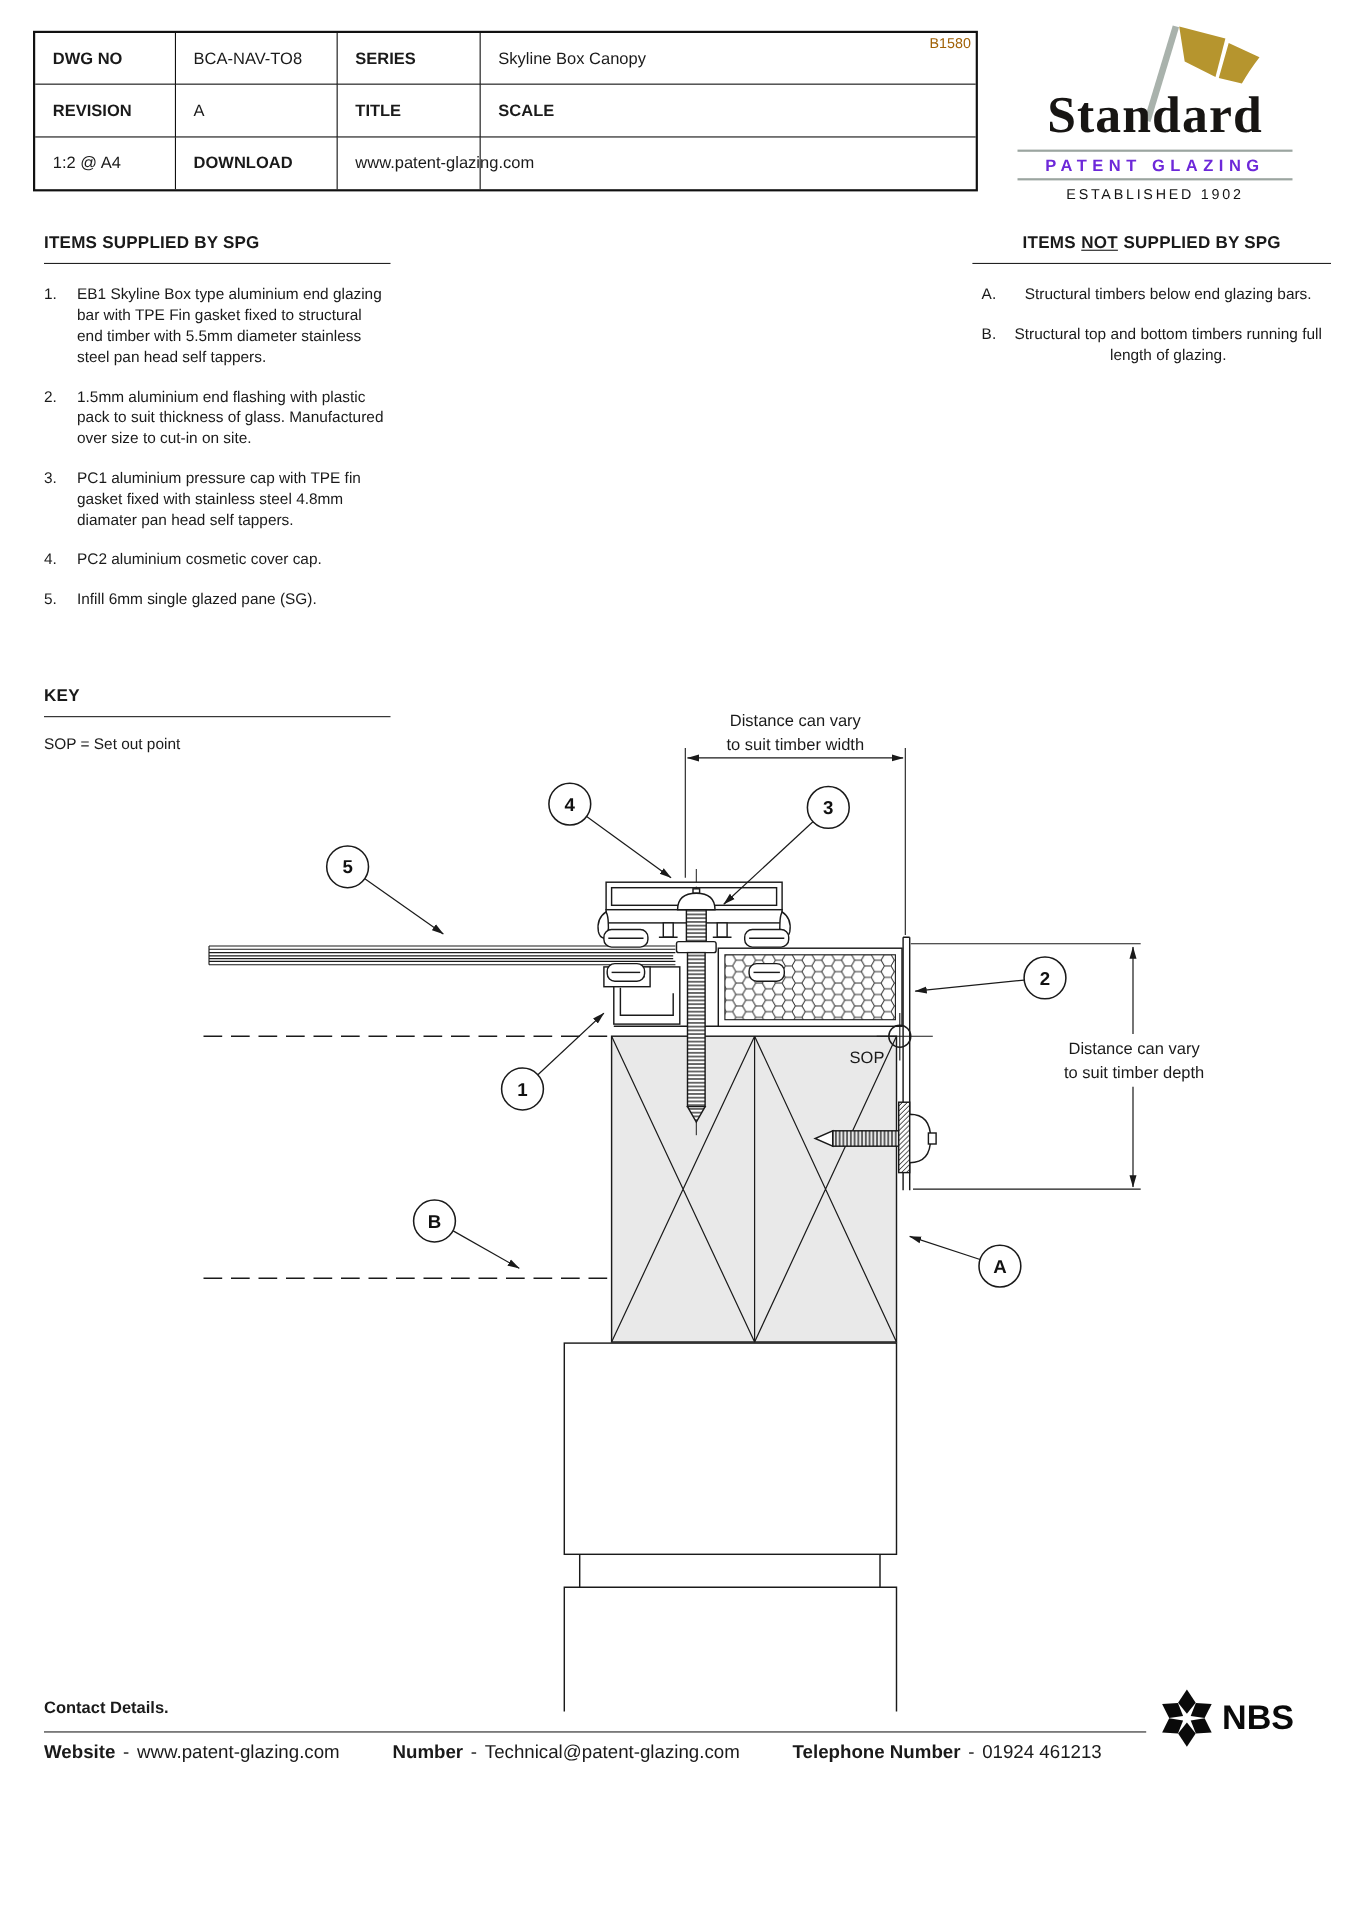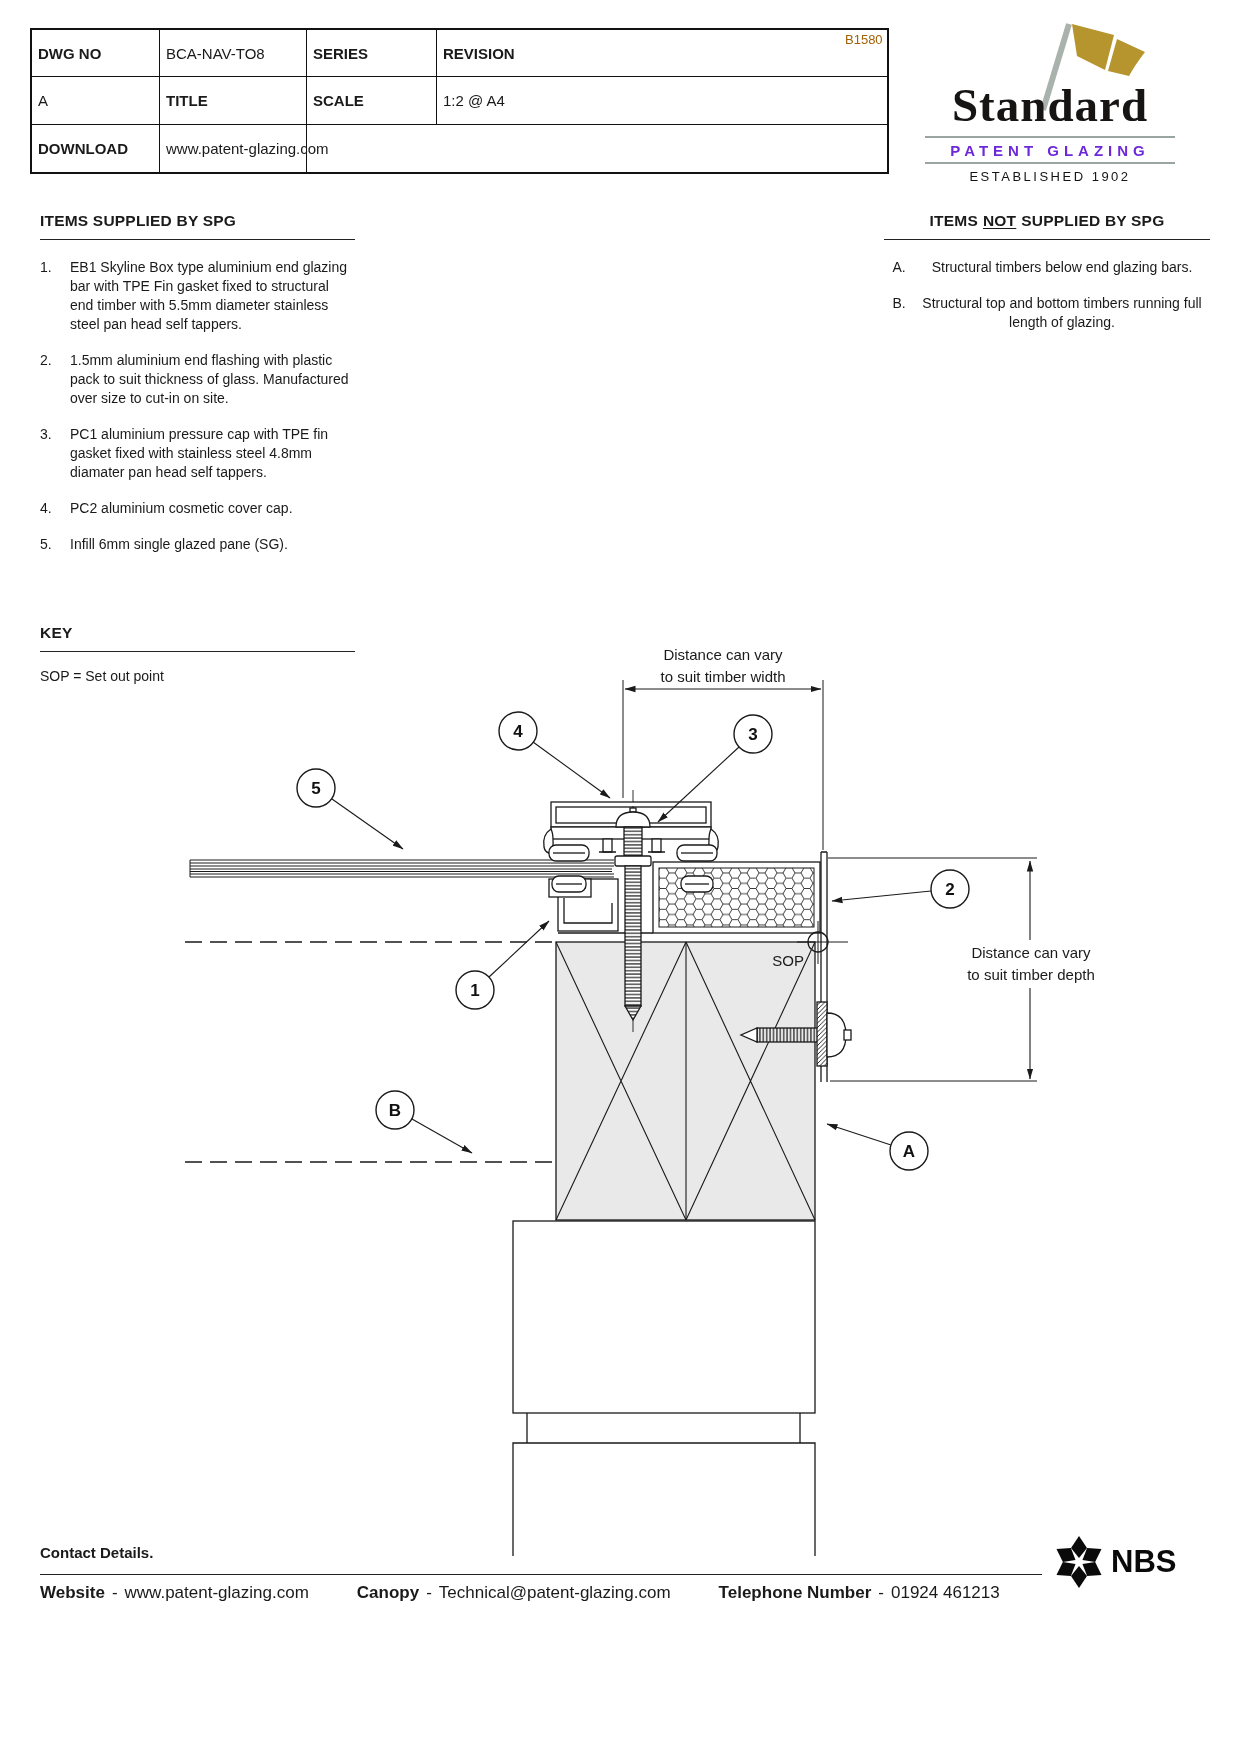--- a/index.html
+++ b/index.html
@@ -10,21 +10,21 @@
   .titleblock{
     left:30px;top:28px;width:855px;height:142px;
     display:grid;
     grid-template-columns:128px 147px 130px 450px;
     grid-template-rows:1fr 1fr 1fr;
     border:2px solid #111;
     background:#fff;
   }
   .titleblock>div{
     border-right:1.5px solid #111;border-bottom:1.5px solid #111;
-    display:flex;align-items:center;padding-left:6px;font-size:15px;
+    display:flex;align-items:center;padding-left:16px;font-size:15px;
     white-space:nowrap;overflow:visible;
   }
   .titleblock>div:nth-child(4n){border-right:none;}
   .titleblock>div:nth-child(n+9){border-bottom:none;}
   .titleblock .lbl{font-weight:bold;}
   .watermark{left:845px;top:32px;font-size:13px;color:#a16207;}
 
   
   .logo{left:925px;top:18px;width:250px;text-align:center;}
   .logo .flag{position:absolute;left:92px;top:0px;}
@@ -62,20 +62,21 @@
   .nbs{left:1053px;top:1534px;display:flex;align-items:center;gap:6px;}
   .nbs .nbstxt{font-size:31px;font-weight:bold;color:#0a0a0a;letter-spacing:0;}
 </style>
 </head>
 <body>
 
 <div class="abs titleblock">
   <div class="lbl">DWG NO</div>
   <div class="val">BCA-NAV-TO8</div>
   <div class="lbl">SERIES</div>
+  <div class="val">Skyline Box Canopy</div>
   <div class="lbl">REVISION</div>
   <div class="val">A</div>
   <div class="lbl">TITLE</div>
   <div class="lbl">SCALE</div>
   <div class="val">1:2 @ A4</div>
   <div class="lbl">DOWNLOAD</div>
   <div class="val">www.patent-glazing.com</div>
 </div>
 <div class="abs watermark">B1580</div>
 
@@ -300,21 +301,21 @@
 
 <div class="abs contact">Contact Details.</div>
 <div class="abs footrule"></div>
 <div class="abs footline">
   <span class="seg">
     <b>Website</b>
     <span>-</span>
     <span>www.patent-glazing.com</span>
   </span>
   <span class="seg">
-    <b>Canopy</b>
+    <b>Number</b>
     <span>-</span>
     <span>Technical@patent-glazing.com</span>
   </span>
   <span class="seg">
     <b>Telephone Number</b>
     <span>-</span>
     <span>01924 461213</span>
   </span>
 </div>
 

